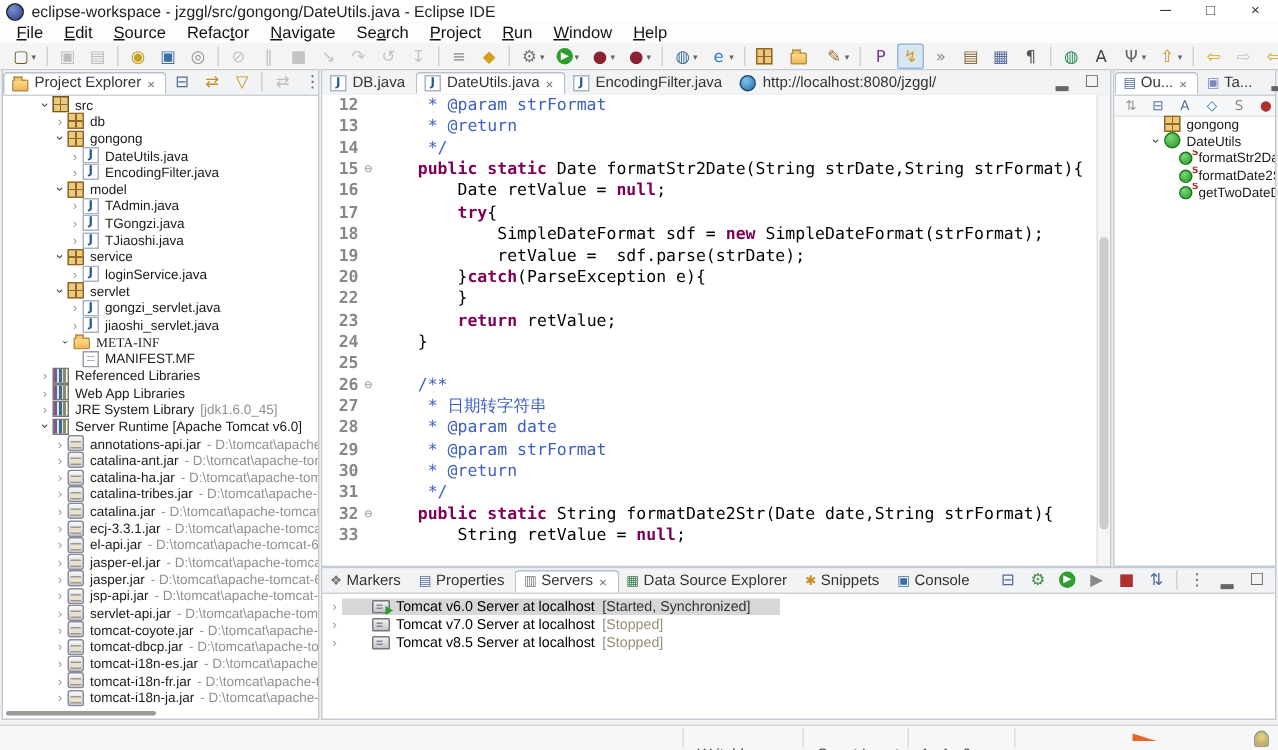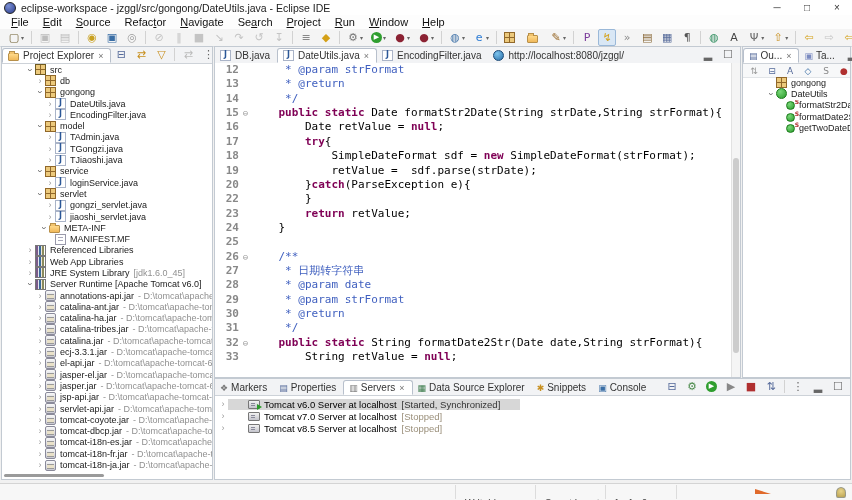--- a/index.html
+++ b/index.html
@@ -355,21 +355,21 @@
         <div class="trow" style="padding-left: 23px;">
           <span class="tw">›</span>
           <span class="ic ic-java"></span>
           <span class="tlabel">gongzi_servlet.java</span>
         </div>
         <div class="trow" style="padding-left: 23px;">
           <span class="tw">›</span>
           <span class="ic ic-java"></span>
           <span class="tlabel">jiaoshi_servlet.java</span>
         </div>
-        <div class="trow" style="padding-left: 17px;">
+        <div class="trow" style="padding-left: 17px; font-family: Liberation Serif, serif;">
           <span class="tw exp">›</span>
           <span class="ic ic-folder"></span>
           <span class="tlabel">META-INF</span>
         </div>
         <div class="trow" style="padding-left: 23px;">
           <span class="tw"></span>
           <span class="ic ic-file"></span>
           <span class="tlabel">MANIFEST.MF</span>
         </div>
         <div class="trow" style="padding-left: 3px;">

